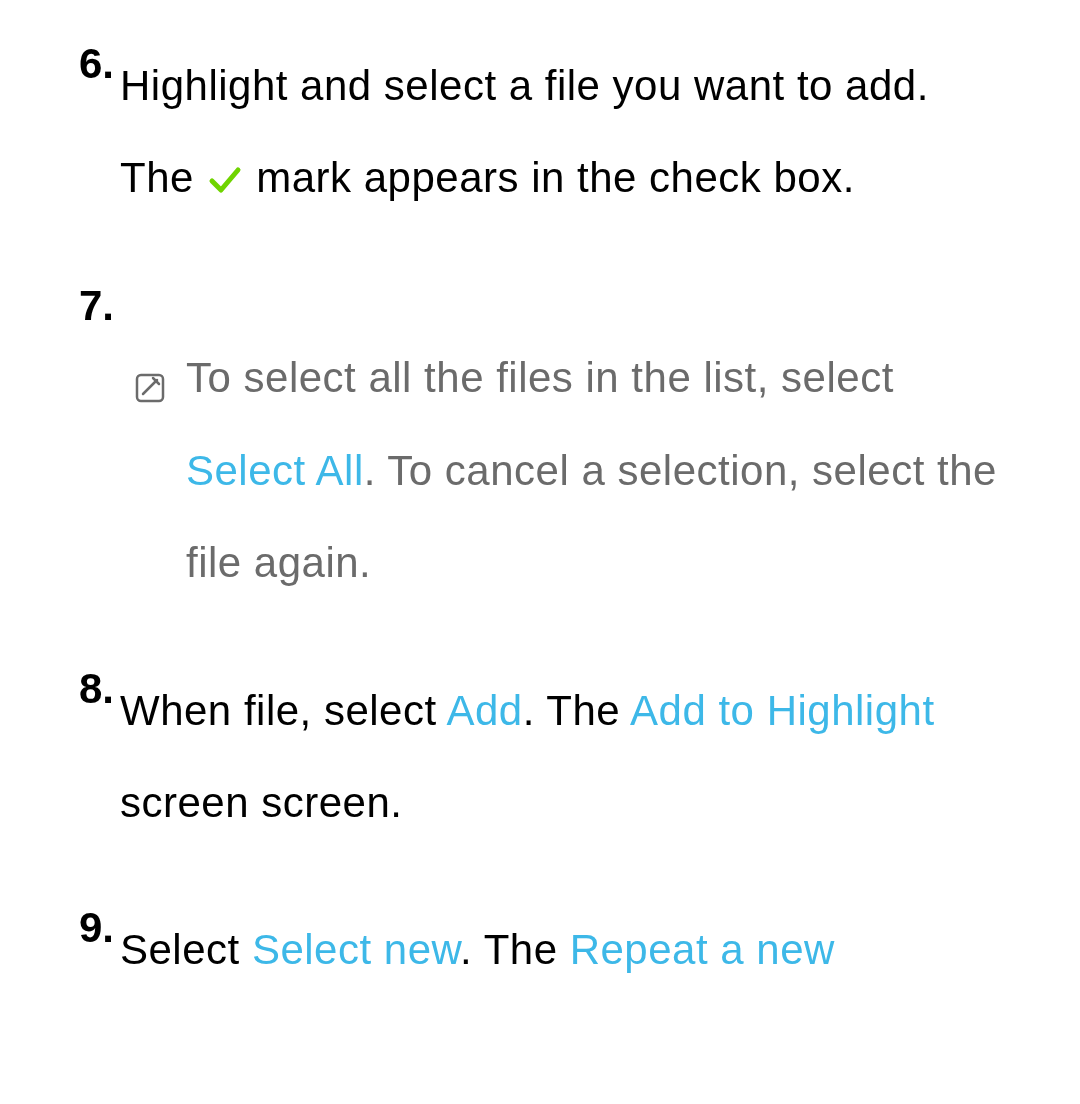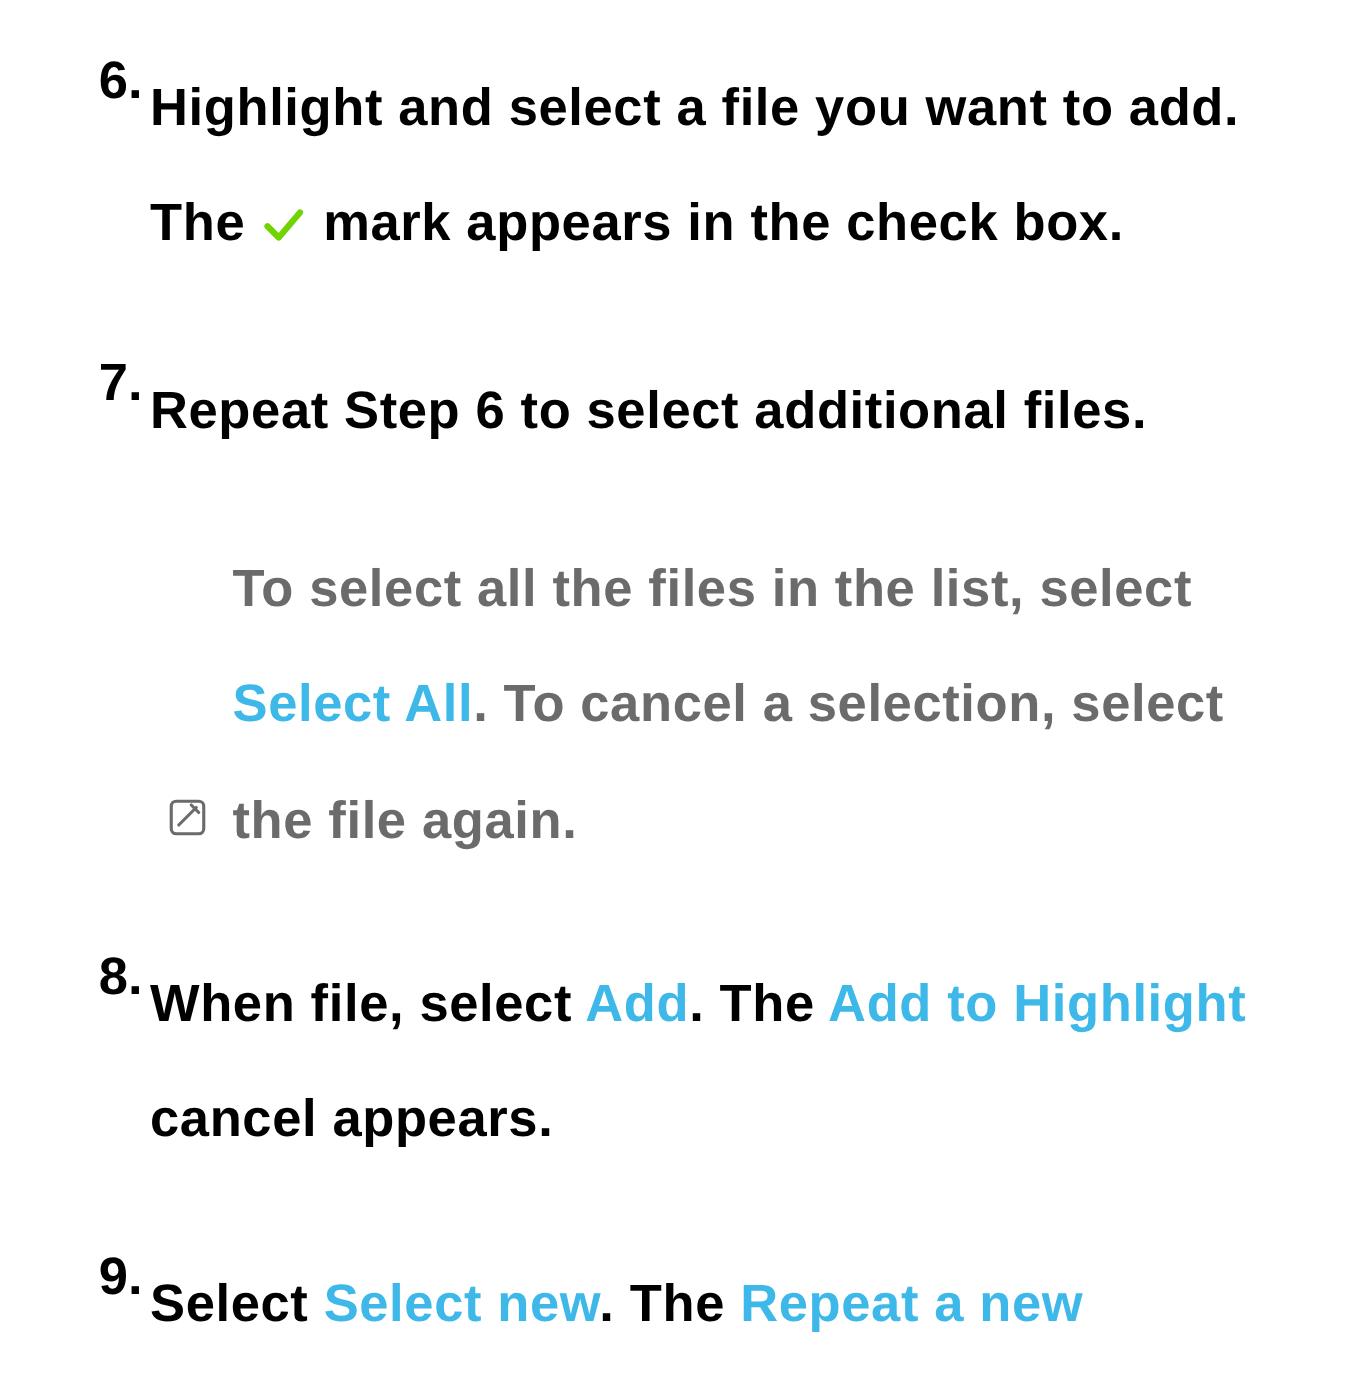--- a/index.html
+++ b/index.html
@@ -24,27 +24,25 @@
     .step-num {
       font-weight: bold;
       min-width: 50px;
       text-align: right;
       padding-right: 6px;
     }
     .step-body {
       flex: 1;
       line-height: 2.2;
       letter-spacing: 0.5px;
-      font-weight: bold;
     }
     .note {
       display: flex;
       margin-top: 50px;
       margin-left: 14px;
-      align-items: flex-end;
     }
     .note-icon {
       margin-right: 20px;
       margin-top: 12px;
       color: #6b6b6b;
       flex-shrink: 0;
     }
     .note-body {
       flex: 1;
       line-height: 2.2;
@@ -68,38 +66,37 @@
   <div class="step-body">
     <span>Highlight and select a file you want to add. The </span><span class="check-icon"><svg width="34" height="30" viewBox="0 0 34 30">
           <path d="M4 16 L13 25 L30 5" stroke="#6fd400" stroke-width="5" fill="none" stroke-linecap="round" stroke-linejoin="round"></path>
         </svg></span><span> mark appears in the check box.</span>
   </div>
 </div>
 
 <div class="step">
   <div class="step-num">7.</div>
   <div class="step-body">
-    <span>Repeat Step 6 to select additional files.</span>
     <div class="note">
       <span class="note-icon"><svg width="32" height="32" viewBox="0 0 32 32">
             <rect x="3" y="3" width="26" height="26" rx="4" fill="none" stroke="#6b6b6b" stroke-width="2.5"></rect>
             <path d="M9 22 L23 8" stroke="#6b6b6b" stroke-width="2.5" stroke-linecap="round"></path>
             <path d="M19 6 L25 12" stroke="#6b6b6b" stroke-width="2.5" stroke-linecap="round"></path>
           </svg></span>
       <div class="note-body">
         <span>To select all the files in the list, select </span><span class="hl">Select All</span><span>. To cancel a selection, select the file again.</span>
       </div>
     </div>
   </div>
 </div>
 
 <div class="step">
   <div class="step-num">8.</div>
   <div class="step-body">
-    <span>When file, select </span><span class="hl">Add</span><span>. The </span><span class="hl">Add to Highlight</span><span> cancel appears.</span>
+    <span>When file, select </span><span class="hl">Add</span><span>. The </span><span class="hl">Add to Highlight</span><span> screen screen.</span>
   </div>
 </div>
 
 <div class="step" style="margin-bottom:0;">
   <div class="step-num">9.</div>
   <div class="step-body">
     <span>Select </span><span class="hl">Select new</span><span>. The </span><span class="hl">Repeat a new</span>
   </div>
 </div>
 

